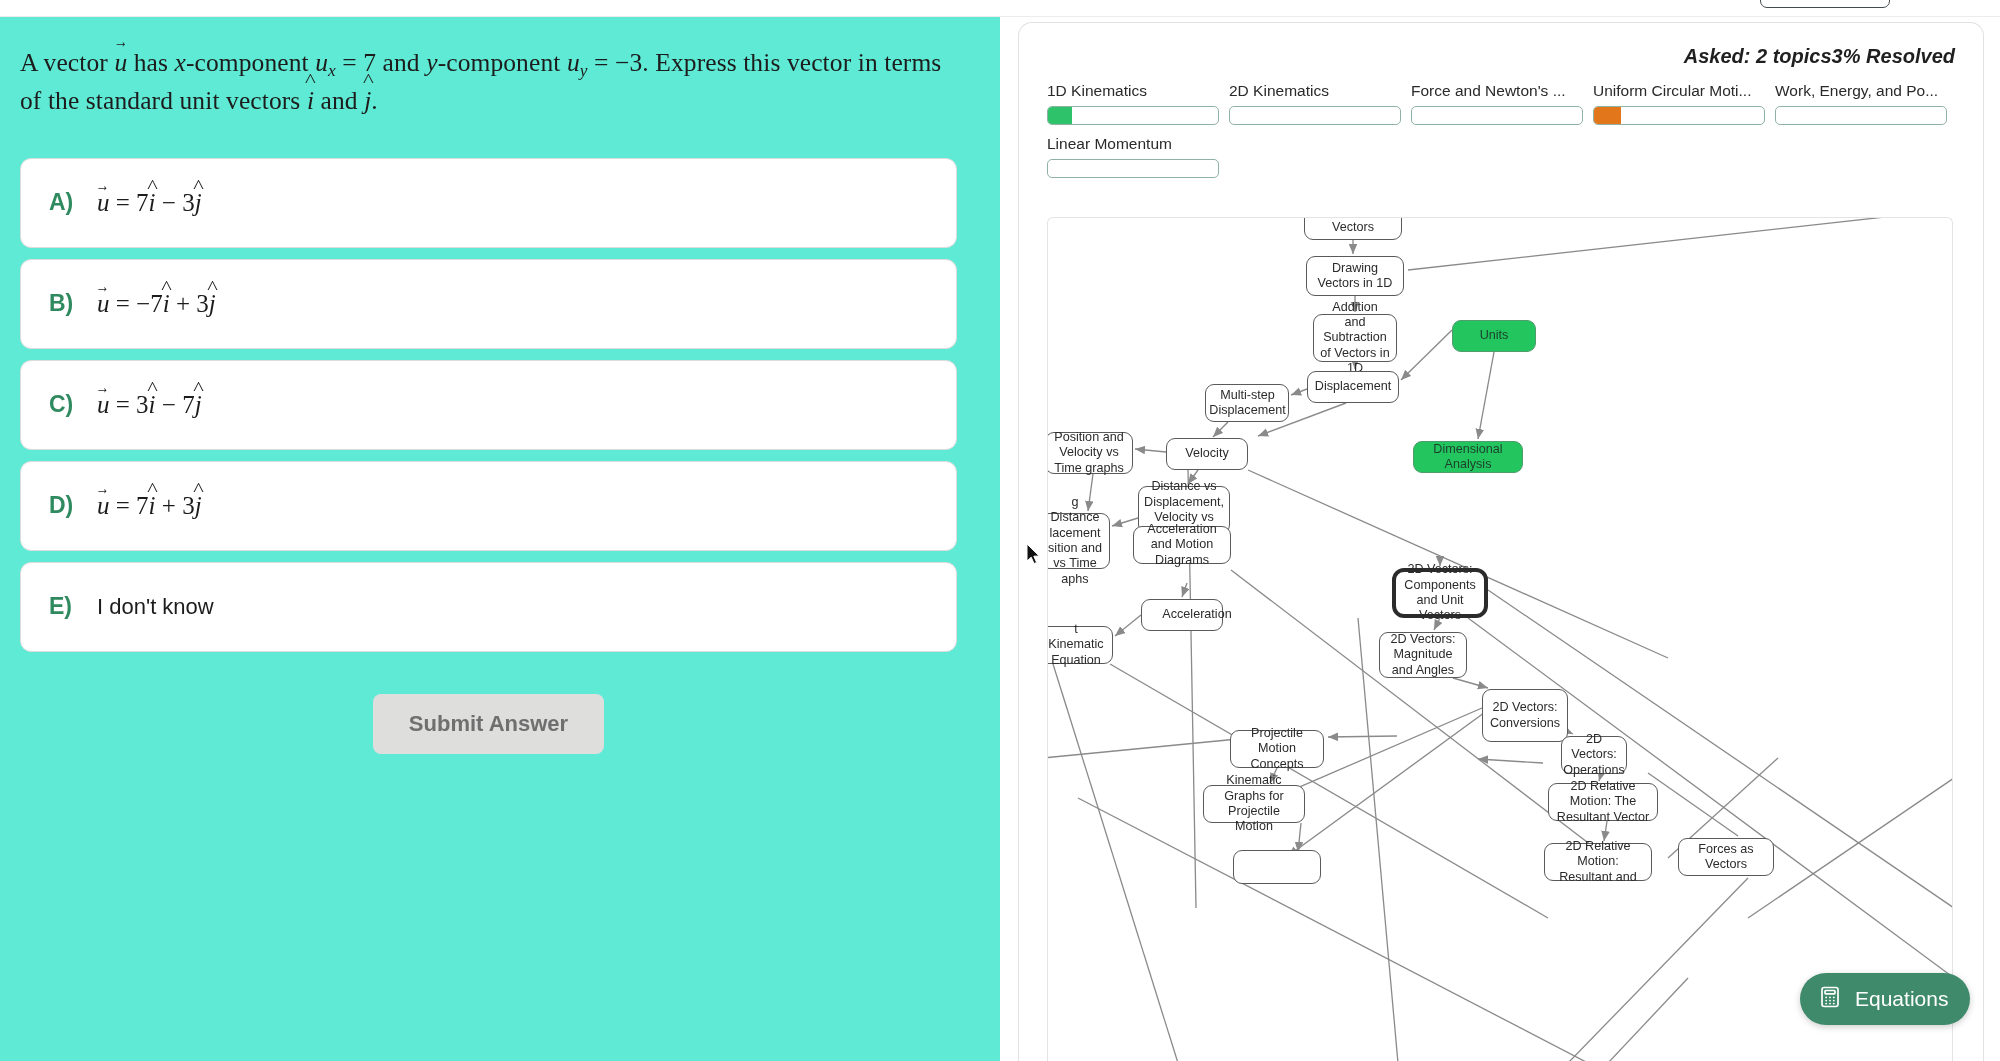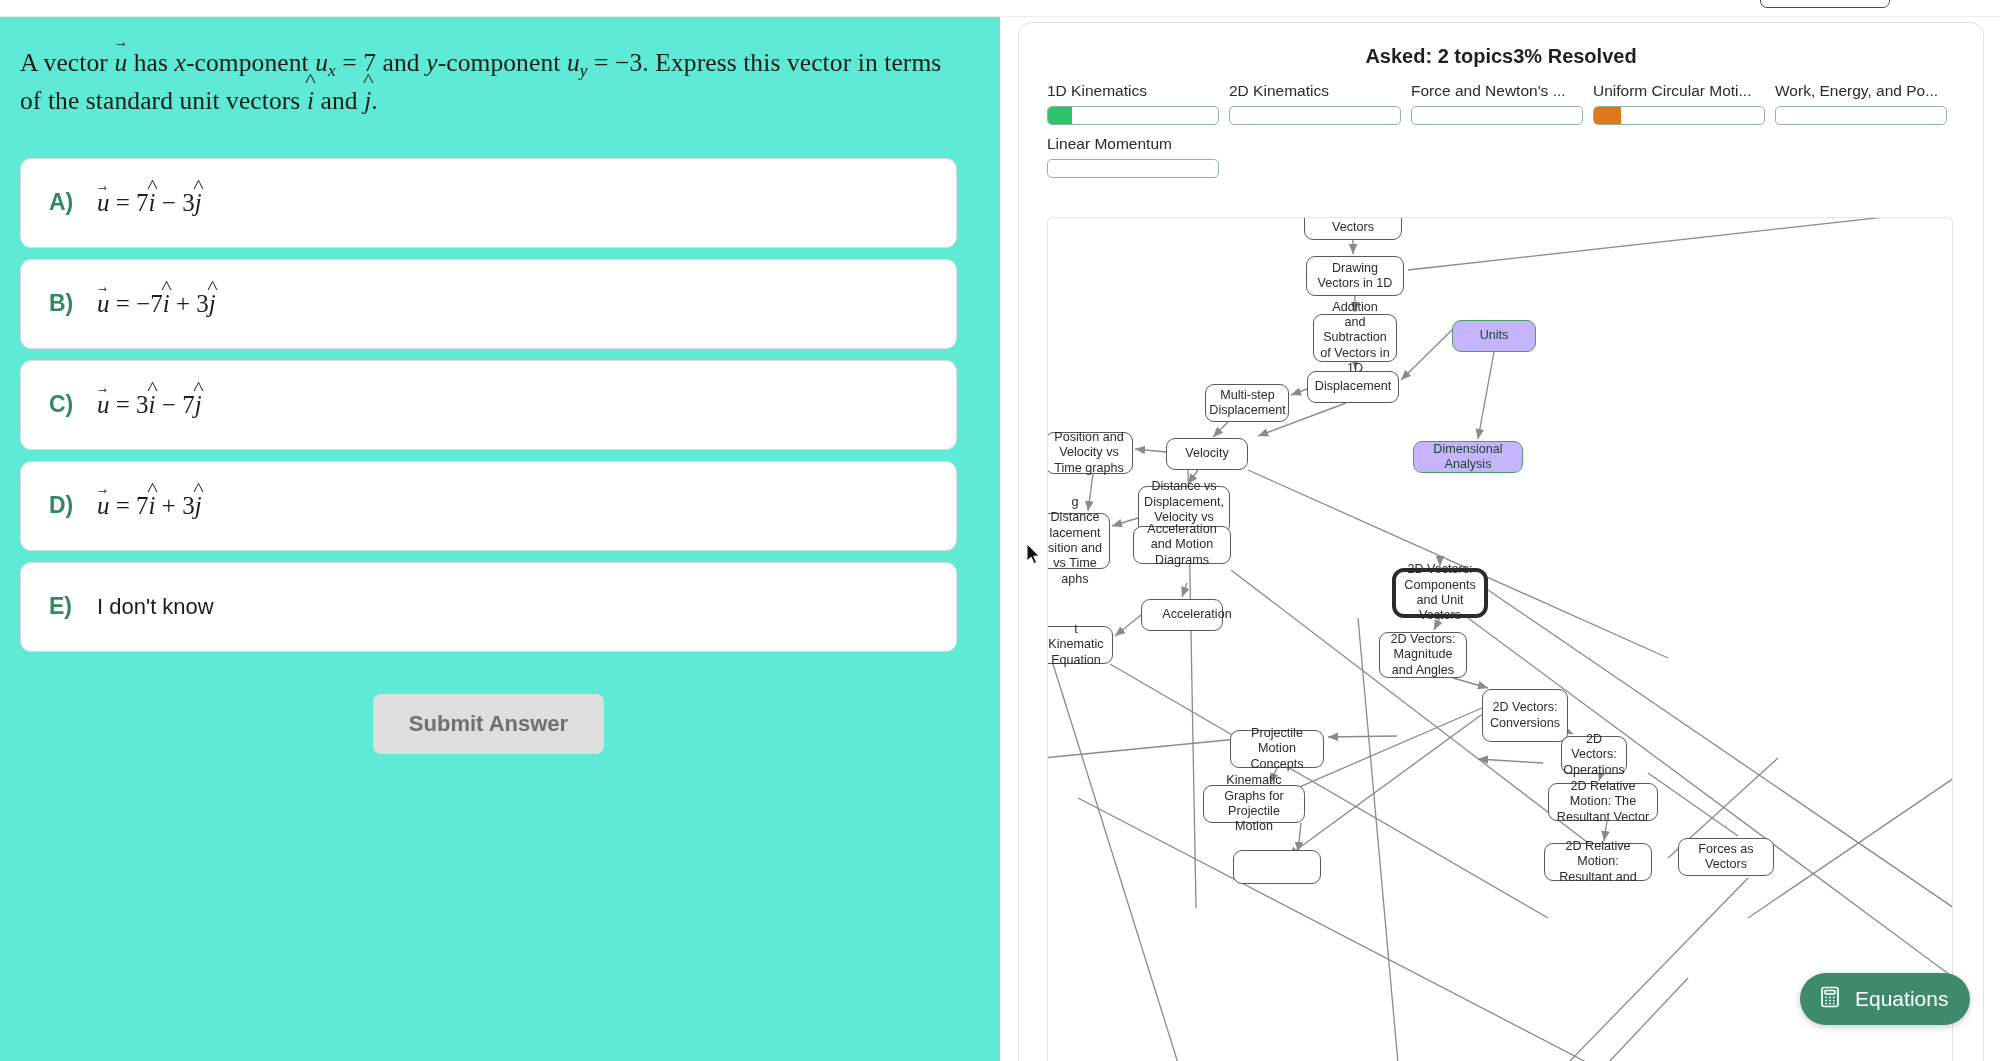--- a/index.html
+++ b/index.html
@@ -141,22 +141,23 @@
     border-radius: 14px 14px 0 0;
     overflow: hidden;
   }
 
   .rp-header {
     position: relative;
     padding: 22px 28px 0 28px;
   }
   .rp-header-row {
     display: flex;
-    justify-content: center;
+    justify-content: flex-end;
     align-items: baseline;
+    font-style: italic;
   }
   .asked-label {
     font-size: 20px;
     font-weight: bold;
     color: #1f1f1f;
   }
   .resolved-label {
     font-size: 20px;
     font-weight: bold;
     color: #1f1f1f;
@@ -210,21 +211,21 @@
     font-size: 12.6px;
     line-height: 1.22;
     display: flex;
     align-items: center;
     justify-content: center;
     text-align: center;
     padding: 3px 6px;
     cursor: pointer;
   }
   .gnode.green {
-    background: #c4b5fd;
+    background: #22c55e;
     border-color: #4f9c6c;
     color: #1d3f2c;
   }
   .gnode.selected {
     border: 4px solid #2b2b2b;
     border-radius: 12px;
     font-weight: 400;
   }
 
   

